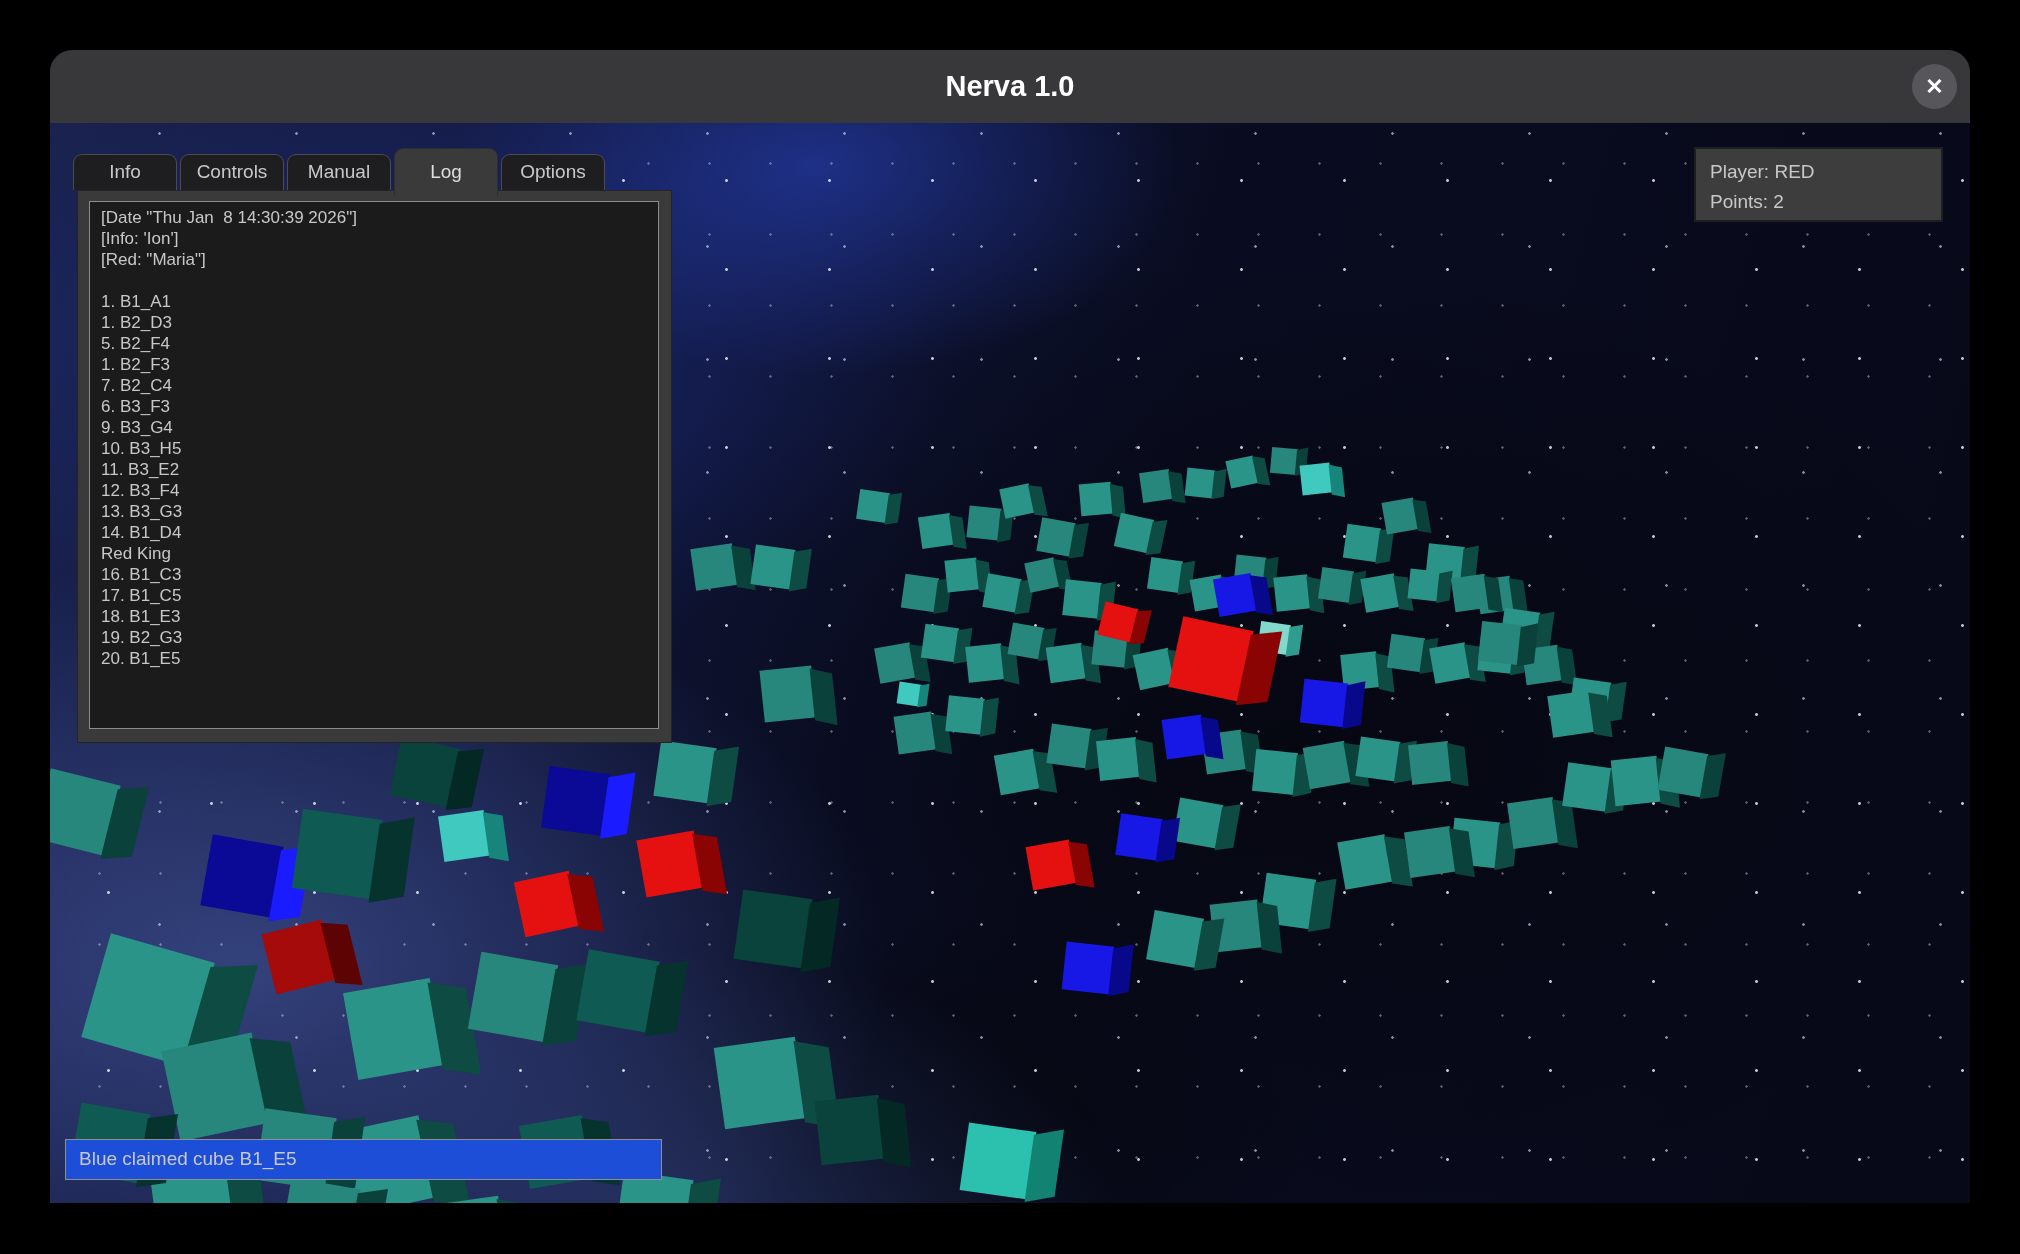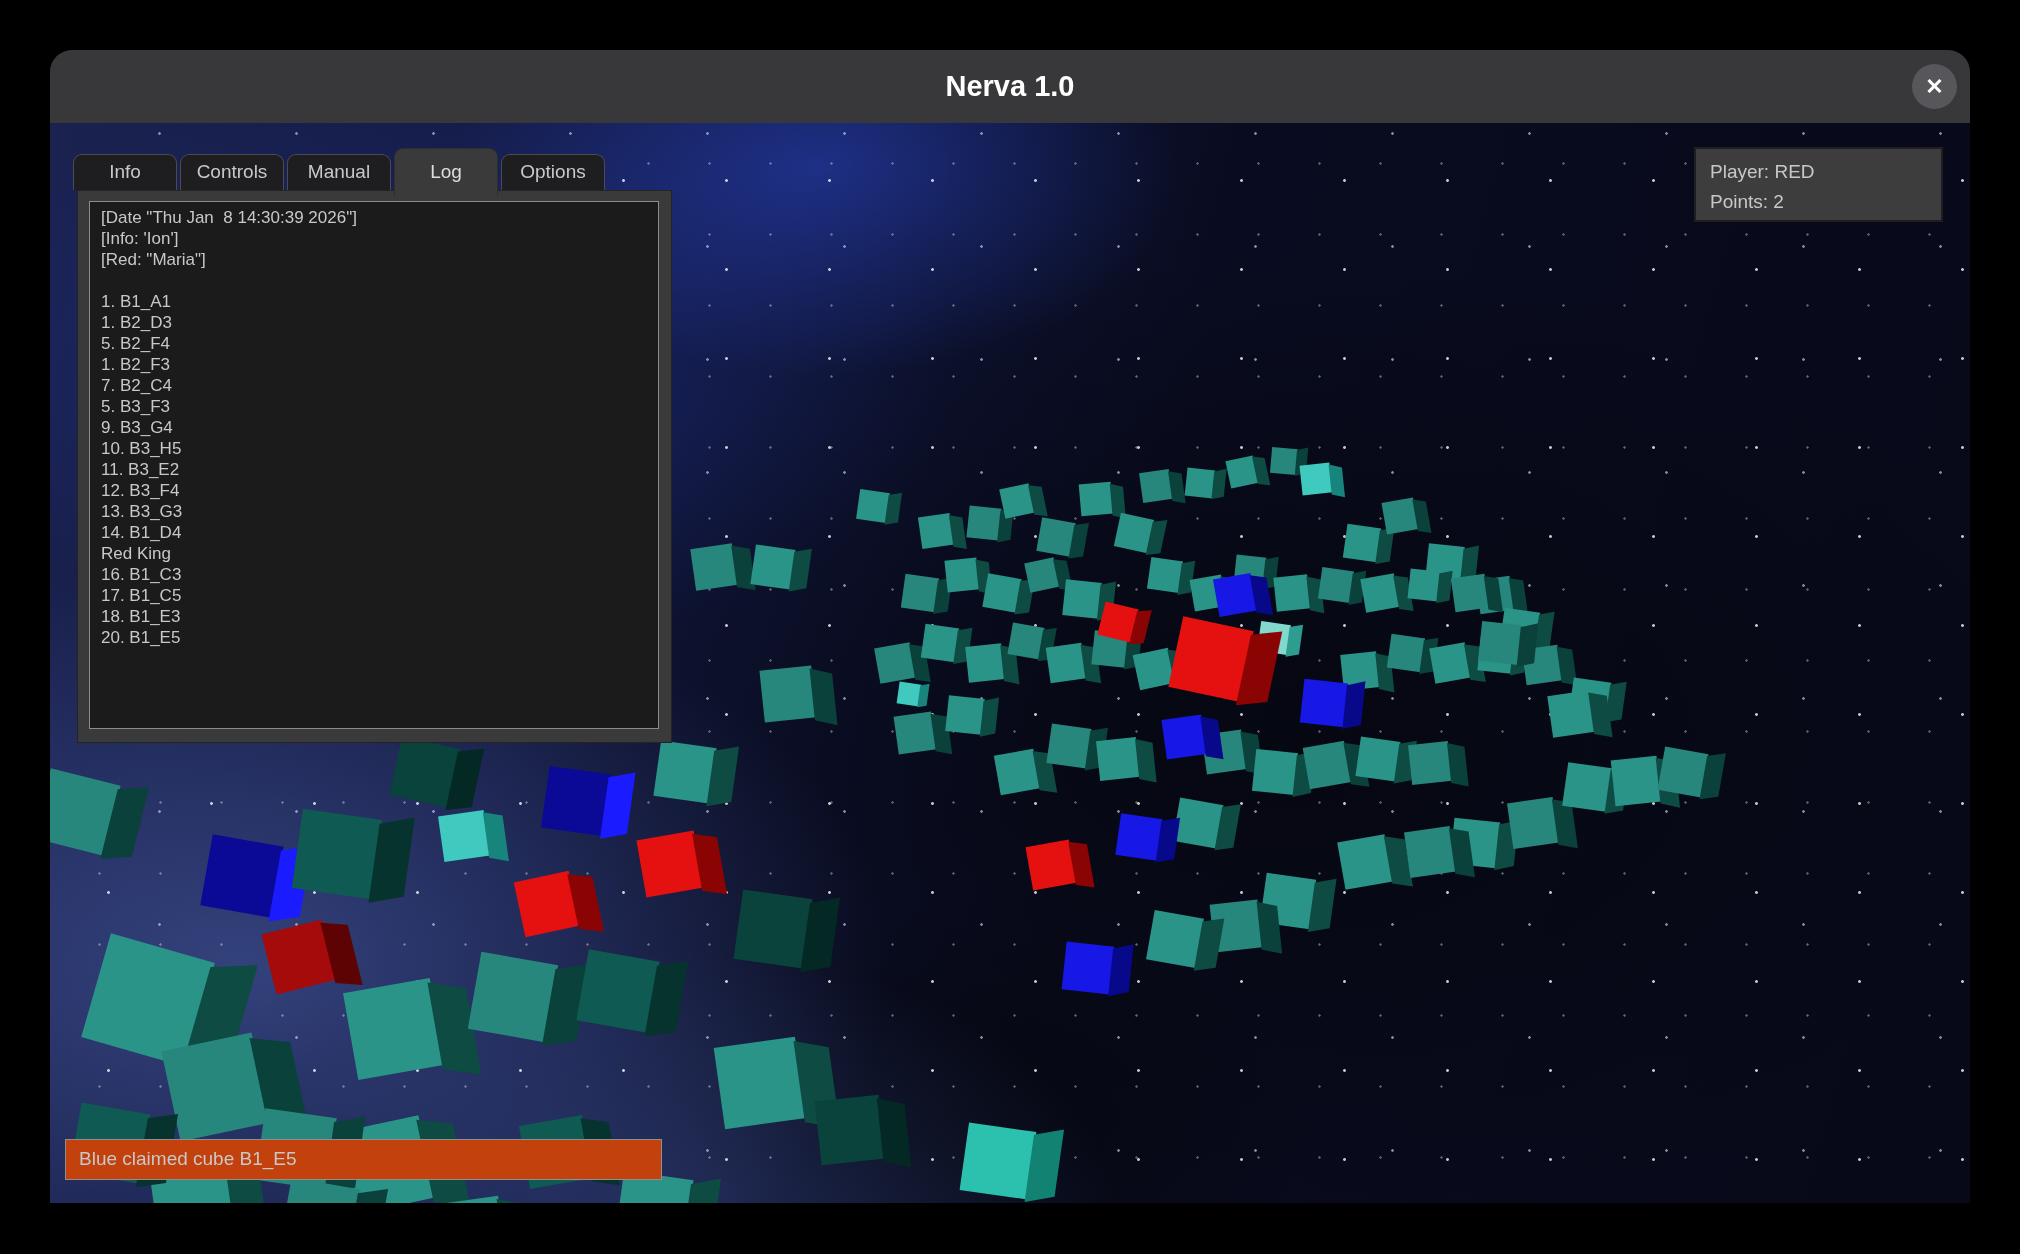--- a/index.html
+++ b/index.html
@@ -43,21 +43,21 @@
   #log-panel{position:absolute;left:27px;top:140px;width:595px;height:553px;background:#3a3a3a;
              border:1px solid #242424;z-index:5;}
   #log-area{position:absolute;left:11px;right:12px;top:10px;bottom:13px;background:#1b1b1b;
             border:1px solid #8c8c8c;padding:5px 11px;overflow:hidden;}
   .log-line{font-size:17px;line-height:21px;color:#c8c8c8;white-space:pre;}
   
   #player-panel{position:absolute;left:1644px;top:97px;width:249px;height:75px;background:#3d3d3d;
                 border:2px solid #1e1e1e;padding:8px 14px;z-index:5;}
   .player-line{font-size:19px;line-height:30px;color:#c8c8c8;}
   
-  #status-bar{position:absolute;left:15px;top:1089px;width:597px;height:41px;background:#c2410c;
+  #status-bar{position:absolute;left:15px;top:1089px;width:597px;height:41px;background:#1d4ed8;
               border:1px solid #8f8f8f;padding-left:13px;z-index:5;}
   #status-text{font-size:19px;line-height:38px;color:#c8c8c8;}
 </style>
 </head>
 <body>
 
 <div id="page">
   <div id="app-window">
 
     <div id="title-bar">
@@ -509,31 +509,32 @@
       <div id="log-area">
           <div class="log-line">[Date "Thu Jan  8 14:30:39 2026"]</div>
           <div class="log-line">[Info: 'Ion']</div>
           <div class="log-line">[Red: "Maria"]</div>
           <div class="log-line">&nbsp;</div>
           <div class="log-line">1. B1_A1</div>
           <div class="log-line">1. B2_D3</div>
           <div class="log-line">5. B2_F4</div>
           <div class="log-line">1. B2_F3</div>
           <div class="log-line">7. B2_C4</div>
-          <div class="log-line">5. B3_F3</div>
+          <div class="log-line">6. B3_F3</div>
           <div class="log-line">9. B3_G4</div>
           <div class="log-line">10. B3_H5</div>
           <div class="log-line">11. B3_E2</div>
           <div class="log-line">12. B3_F4</div>
           <div class="log-line">13. B3_G3</div>
           <div class="log-line">14. B1_D4</div>
           <div class="log-line">Red King</div>
           <div class="log-line">16. B1_C3</div>
           <div class="log-line">17. B1_C5</div>
           <div class="log-line">18. B1_E3</div>
+          <div class="log-line">19. B2_G3</div>
           <div class="log-line">20. B1_E5</div>
         </div>
     </div>
 
     <div id="player-panel">
       <div class="player-line">Player: RED</div>
       <div class="player-line">Points: 2</div>
     </div>
 
     <div id="status-bar">

